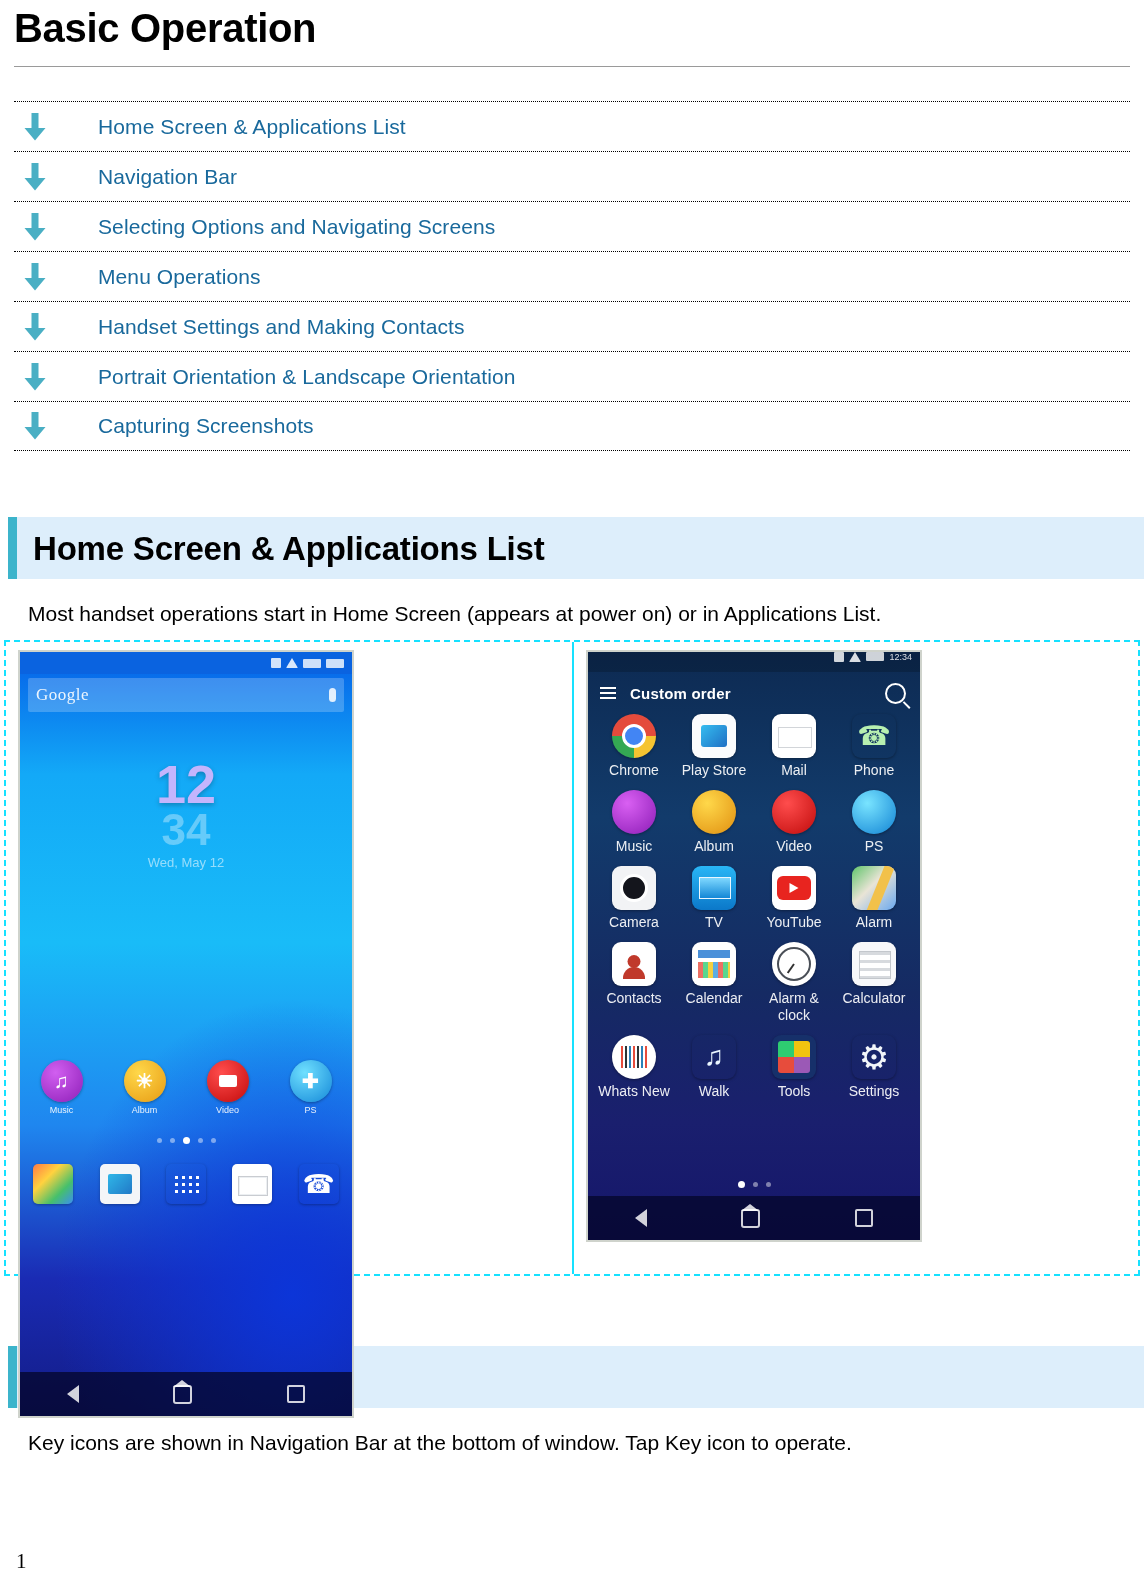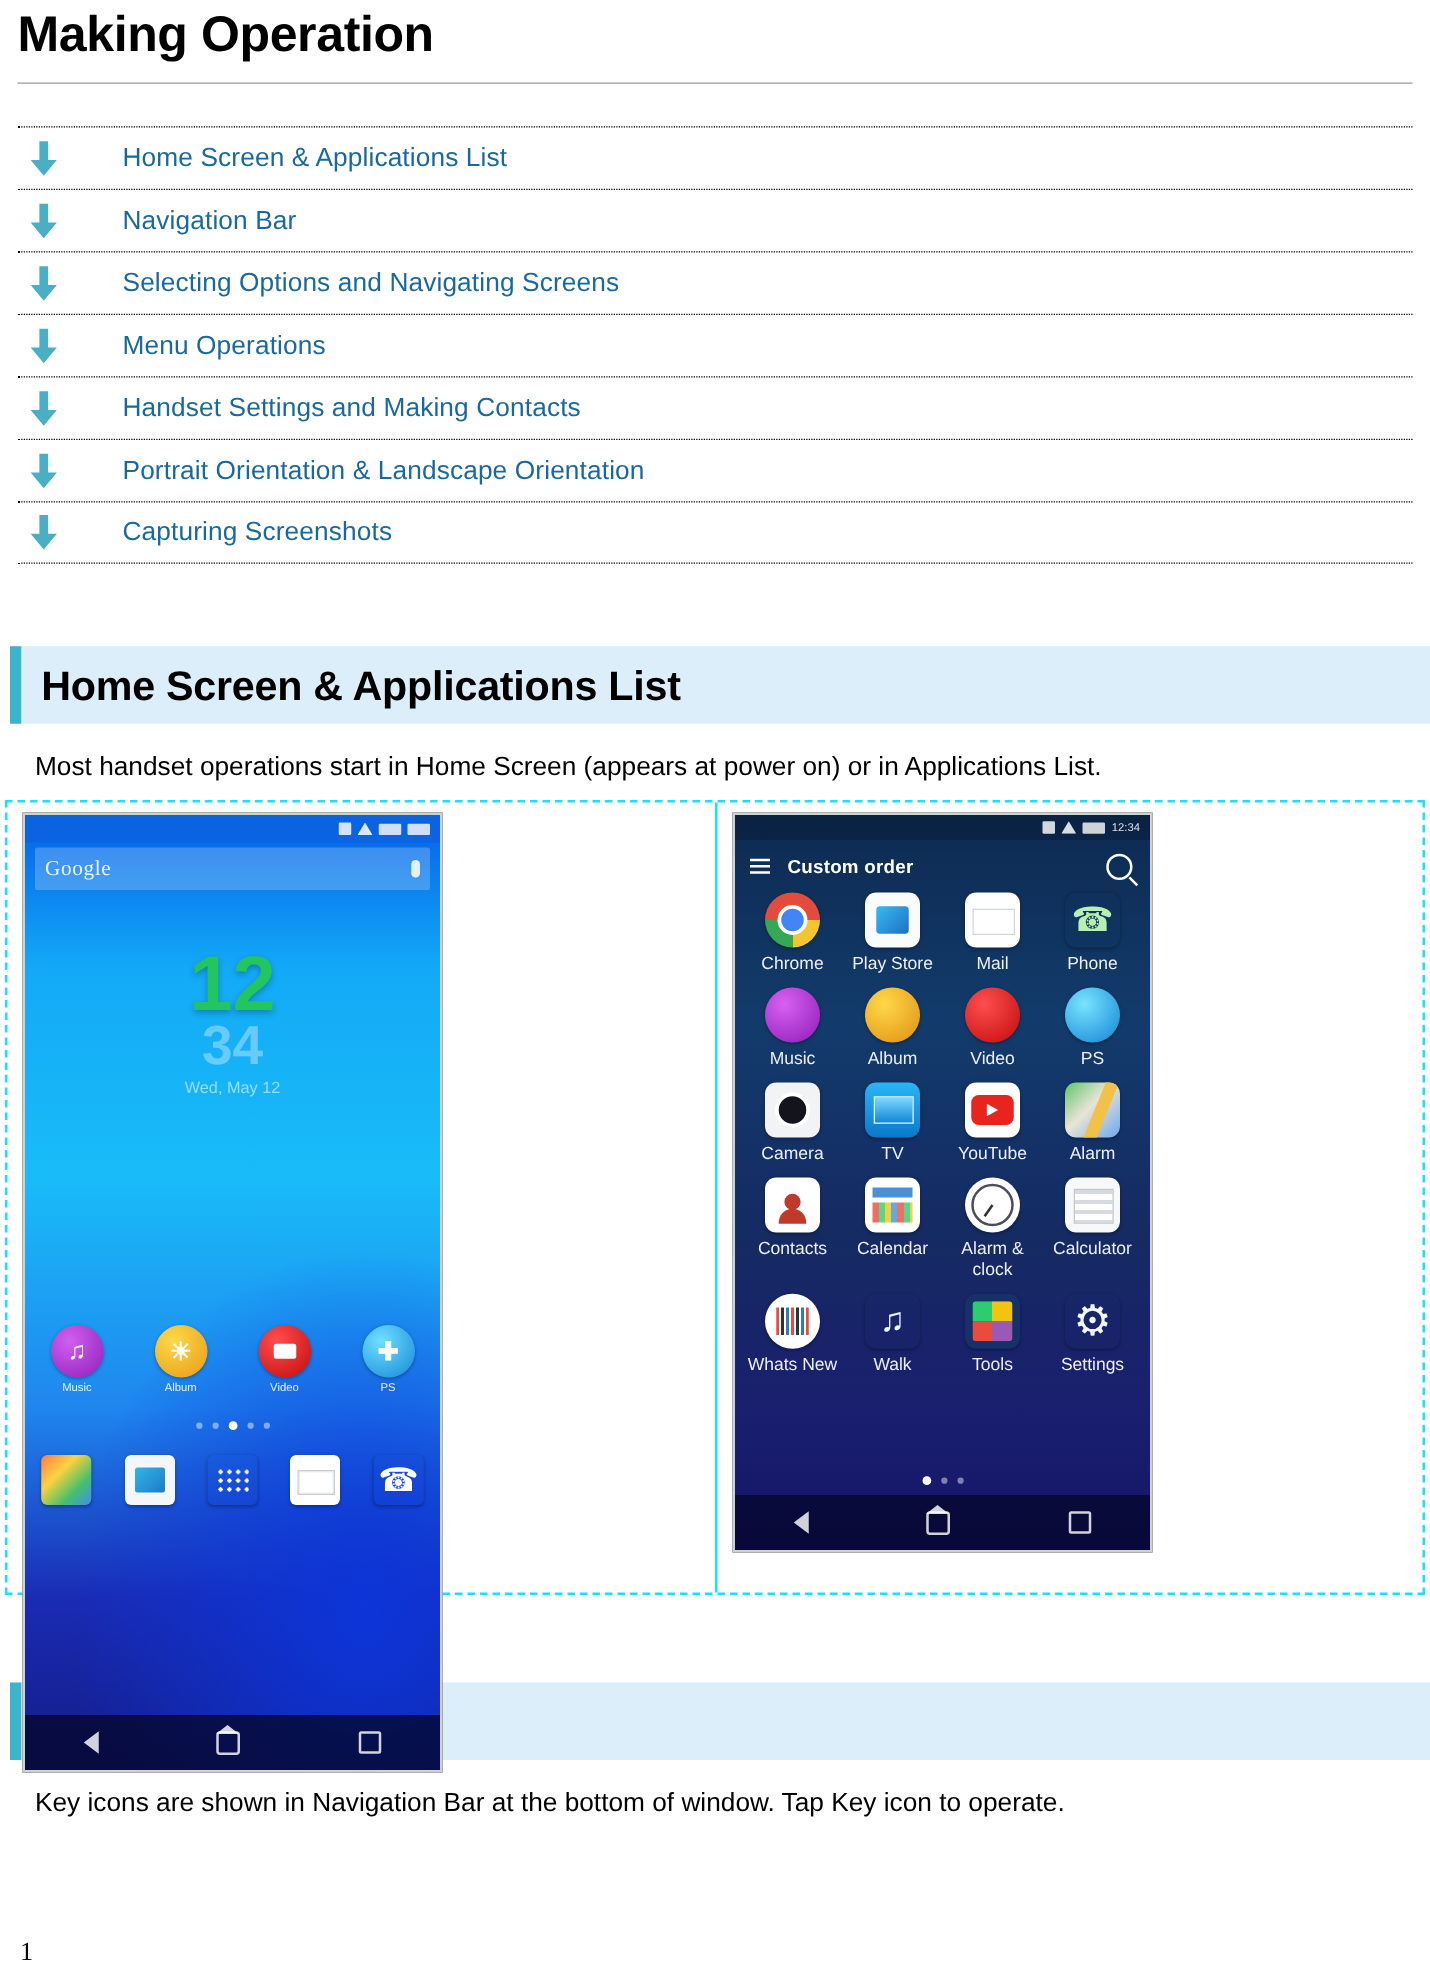--- a/index.html
+++ b/index.html
@@ -197,24 +197,24 @@
     border-radius: 4px;
   }
 
   .clock-widget {
     position: absolute;
     top: 108px; left: 0; right: 0;
     text-align: center;
     color: #fff;
   }
   .clock-hour {
-    font-size: 62px;
+    font-size: 54px;
     font-weight: bold;
     line-height: .9;
-    color: #22c55e;
+    color: #c4b5fd;
     text-shadow: 0 2px 5px rgba(0,0,0,.25);
   }
   .clock-sub {
     font-size: 44px;
     line-height: .95;
     color: rgba(255,255,255,0.35);
     font-weight: bold;
   }
   .clock-date {
     font-size: 13px;
@@ -348,21 +348,21 @@
   }
 
   
   .apps-bg {
     position: absolute; inset: 0;
     background: linear-gradient(180deg, #0d2a52 0%, #123b6b 28%, #152a63 58%, #1a1f6e 80%, #15166a 100%);
   }
   .apps-statusbar {
     position: absolute; top:0; left:0; right:0;
     height: 20px;
-    display: flex; align-items: center; justify-content: flex-end;
+    display: flex; align-items: flex-start; justify-content: flex-end;
     padding-right: 8px; gap: 5px;
     background: rgba(0,0,0,0.18);
   }
   .apps-header {
     position: absolute;
     top: 24px; left: 0; right: 2px;
     height: 34px;
     display: flex; align-items: center;
     padding: 0 12px;
     justify-content: space-between;
@@ -491,21 +491,21 @@
     left: 16px;
     bottom: 8px;
     font-family: "Liberation Serif", serif;
     font-size: 21px;
     color: #000;
   }
 </style>
 </head>
 <body>
 
-<div class="page-title">Making Operation</div>
+<div class="page-title">Basic Operation</div>
 <div class="title-rule"></div>
 
 <div class="toc">
 
   <div class="toc-row">
     <span class="toc-arrow">
       <svg width="26" height="30" viewBox="0 0 26 30" aria-hidden="true">
         <path d="M9.5 1 H16.5 V16 H23.5 L13 28.5 L2.5 16 H9.5 Z" fill="#4aafc4"></path>
       </svg>
     </span>

